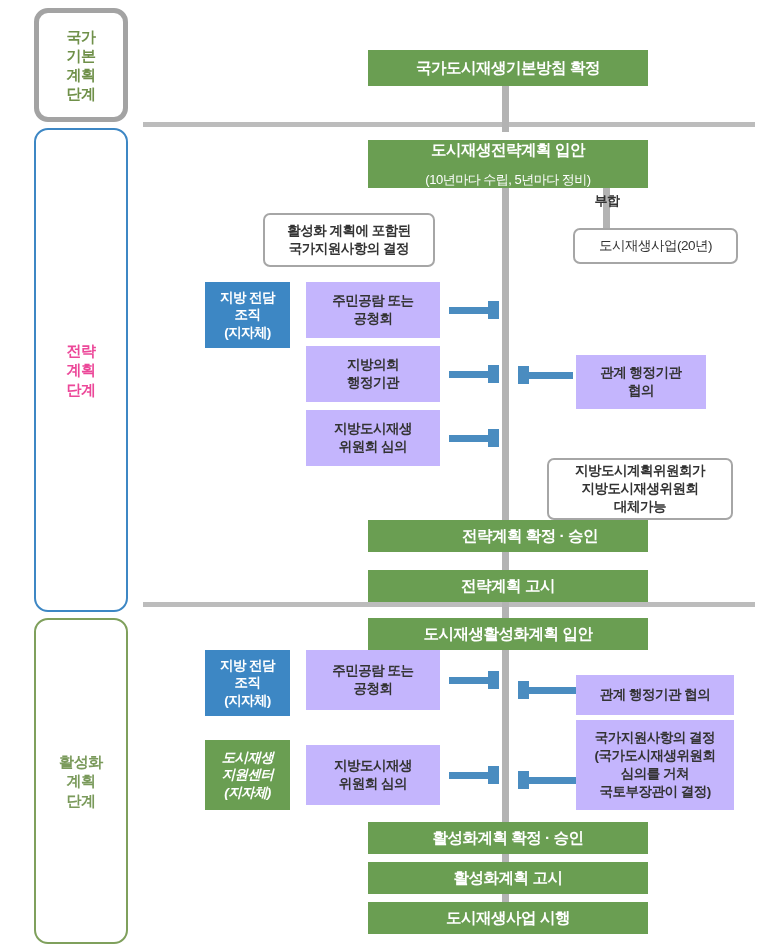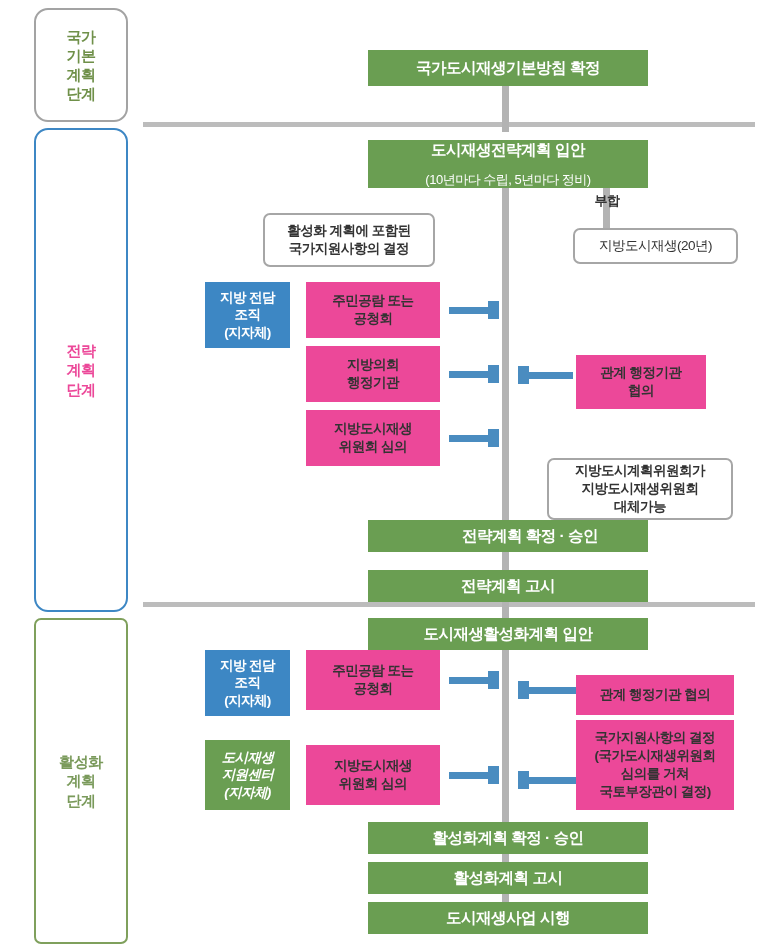--- a/index.html
+++ b/index.html
@@ -28,21 +28,21 @@
     display: flex;
     align-items: center;
     justify-content: center;
     text-align: center;
     font-weight: bold;
     font-size: 15px;
     line-height: 1.28;
     letter-spacing: -0.4px;
     white-space: pre-line;
   }
-  .stage-green  { border: 2px solid #a3a3a3; color: #6f9049; }
+  .stage-green  { border: 5px solid #a3a3a3; color: #6f9049; }
   .stage-blue   { border: 2px solid #3d87c4; color: #ec4899; }
   .stage-green2 { border: 2px solid #7fa05c; color: #7a9a5b; }
 
   
   .bar {
     background: #6a9e52;
     color: #ffffff;
     display: flex;
     flex-direction: column;
     align-items: center;
@@ -55,21 +55,21 @@
   }
   .bar .sub {
     font-weight: normal;
     font-size: 13px;
     letter-spacing: -0.5px;
     margin-top: 13px;
   }
 
   
   .lbox {
-    background: #ec4899;
+    background: #c4b5fd;
     color: #333333;
     display: flex;
     align-items: center;
     justify-content: center;
     text-align: center;
     font-weight: bold;
     font-size: 13.5px;
     letter-spacing: -0.5px;
     line-height: 1.35;
     white-space: pre-line;
@@ -159,21 +159,21 @@
 
   <div class="abs stage stage-green" style="left:34px; top:8px; width:94px; height:114px;">국가
 기본
 계획
 단계</div>
 
   <div class="abs stage stage-blue" style="left:34px; top:128px; width:94px; height:484px;">전략
 계획
 단계</div>
 
-  <div class="abs stage stage-green2" style="left:34px; top:618px; width:94px; height:326px;border-radius:7px;">활성화
+  <div class="abs stage stage-green2" style="left:34px; top:618px; width:94px; height:326px;">활성화
 계획
 단계</div>
 
   <div class="abs hrule" style="left:143px; top:122px; width:612px; height:5px;"></div>
   <div class="abs hrule" style="left:143px; top:602px; width:612px; height:5px;"></div>
 
   <div class="abs vline" style="left:502px; top:78px; width:7px; height:54px;"></div>
   <div class="abs vline" style="left:502px; top:188px; width:7px; height:334px;"></div>
   <div class="abs vline" style="left:502px; top:552px; width:7px; height:18px;"></div>
   <div class="abs vline" style="left:502px; top:592px; width:7px; height:26px;"></div>
@@ -186,21 +186,21 @@
   </div>
 
   <div class="abs bar" style="left:368px; top:140px; width:280px; height:48px;">
     <span>도시재생전략계획 입안</span>
     <span class="sub">(10년마다 수립, 5년마다 정비)</span>
   </div>
 
   <div class="abs vline" style="left:603px; top:188px; width:7px; height:40px;"></div>
   <div class="abs toplabel" style="left:570px; top:192px; width:74px; height:16px;">부합</div>
 
-  <div class="abs note note-plain" style="left:573px; top:228px; width:165px; height:36px;">지방도시재생(20년)</div>
+  <div class="abs note note-plain" style="left:573px; top:228px; width:165px; height:36px;">도시재생사업(20년)</div>
 
   <div class="abs note" style="left:263px; top:213px; width:172px; height:54px;">활성화 계획에 포함된
 국가지원사항의 결정</div>
 
   <div class="abs bluebox" style="left:205px; top:282px; width:85px; height:66px;">지방 전담
 조직
 (지자체)</div>
 
   <div class="abs lbox" style="left:306px; top:282px; width:134px; height:56px;">주민공람 또는
 공청회</div>

